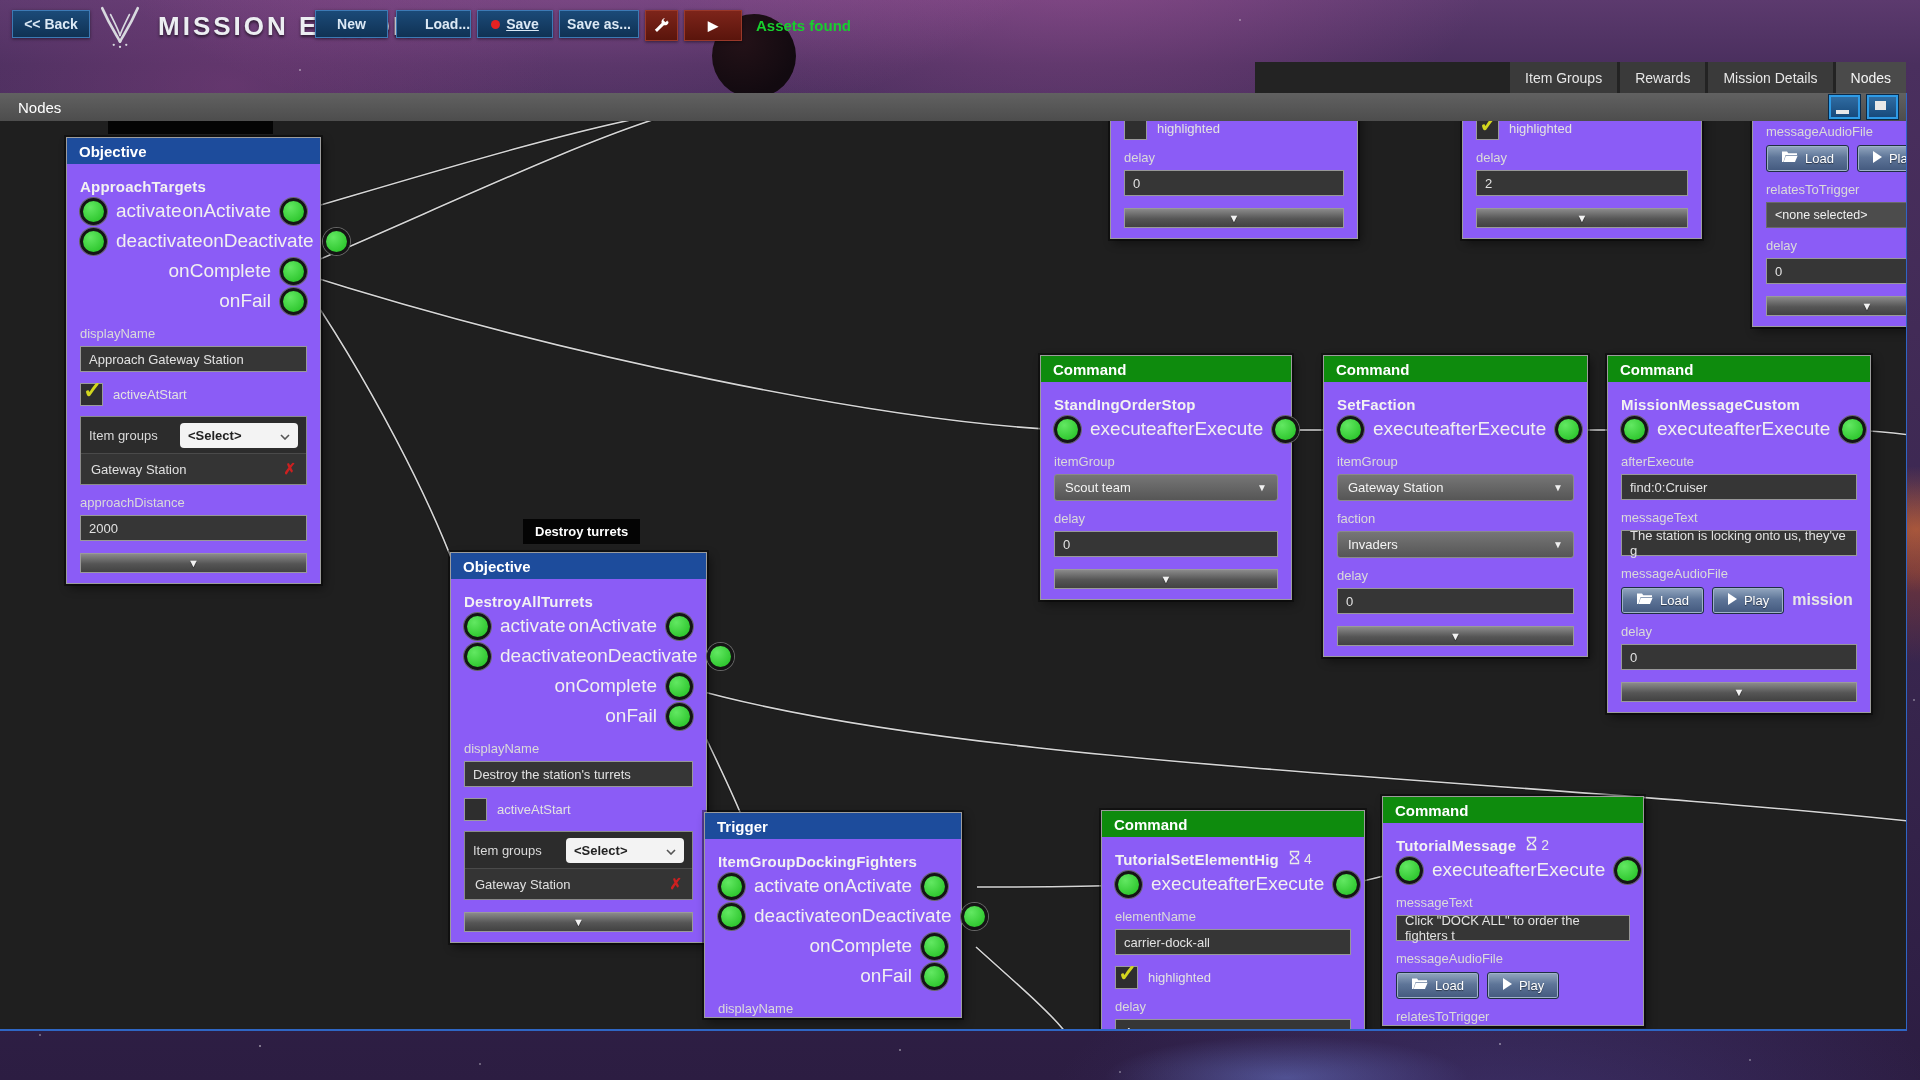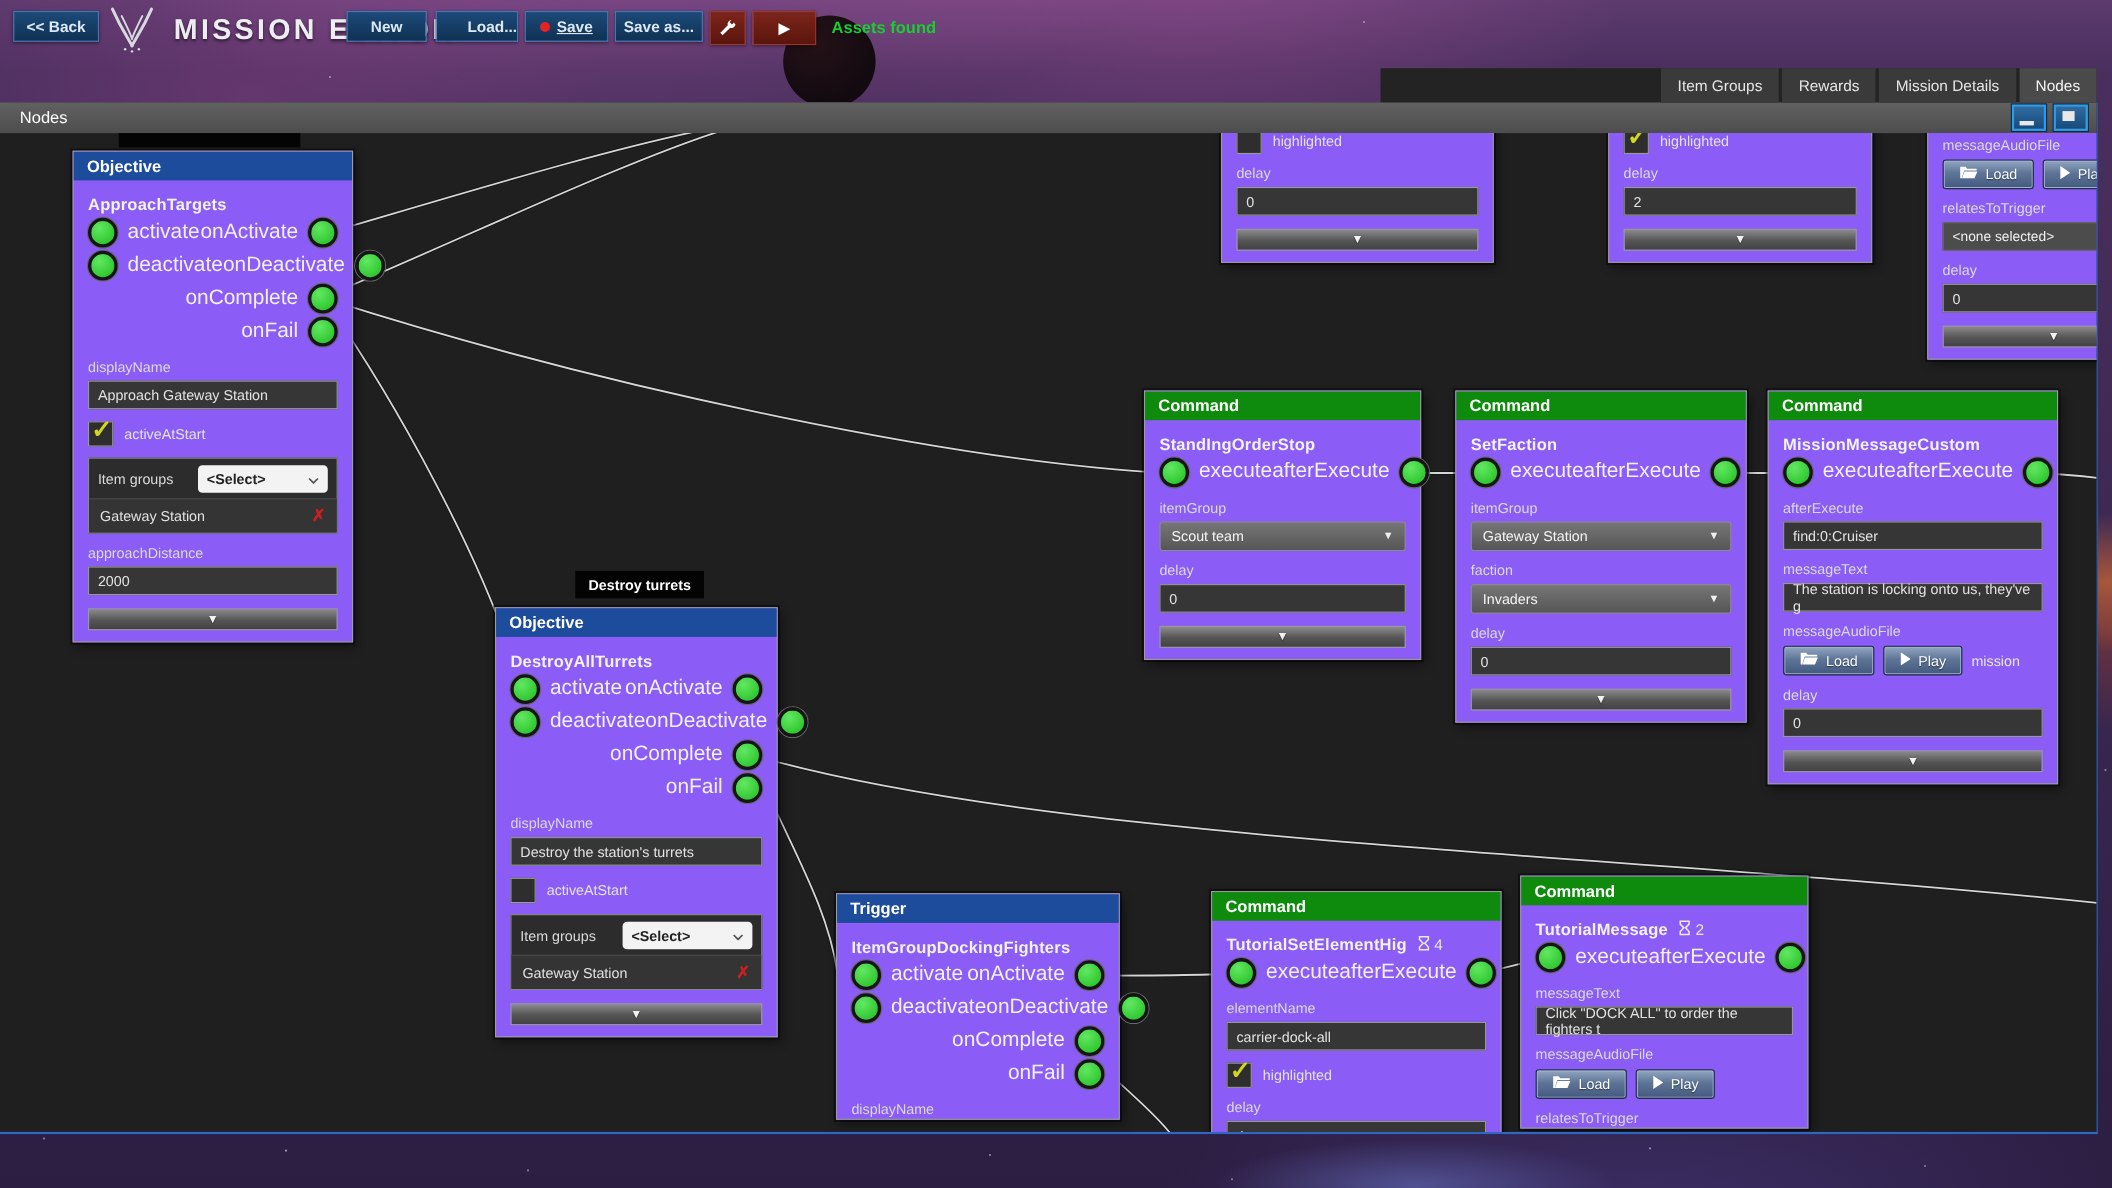--- a/index.html
+++ b/index.html
@@ -100,21 +100,21 @@
   .gdrop{margin:4px 13px 0;height:25px;border-radius:3px;border:1px solid #8a8a8a;
     background:linear-gradient(#767676,#565656);display:flex;align-items:center;justify-content:space-between;
     padding:0 10px;font-size:13px;color:#f4f4f4;}
   .garrow{font-size:10px;color:#f0f0f0;}
   .fdrop{margin:4px 13px 0;height:24px;background:#4c4c4c;border:1px solid #6a6a6a;display:flex;
     align-items:center;padding:0 8px;font-size:12.5px;color:#f0f0f0;}
   .audiorow{margin:4px 13px 0;display:flex;align-items:center;gap:8px;height:28px;}
   .abtn{height:27px;border-radius:3px;display:flex;align-items:center;justify-content:space-between;gap:7px;
     padding:0 14px;background:linear-gradient(#93a7c0,#5e7598 45%,#43597e);border:1px solid #1f2f42;
     box-shadow:inset 0 0 0 1px #9fb2c9;color:#fff;font-size:13px;font-weight:normal;text-shadow:0 1px 1px rgba(0,0,0,.5);box-sizing:border-box;}
-  .asuffix{font-size:13px;color:#e6e6e6;}
+  .asuffix{font-size:16px;color:#e6e6e6;font-weight:bold;}
   .collapse{margin:12px 13px 10px;height:18px;border:1px solid #9a9a9a;
     background:linear-gradient(#8a8a8a,#555 55%,#424242);display:flex;align-items:center;justify-content:center;}
   .collapse span{color:#f2f2f2;font-size:11px;line-height:1;text-shadow:0 1px 1px rgba(0,0,0,.6);}
   .nlabel{position:absolute;background:#040404;color:#fff;font-size:13px;font-weight:bold;padding:5px 12px;z-index:3;}
 </style>
 </head>
 <body>
 
 <div class="planet"></div>
 
@@ -319,21 +319,21 @@
             </div>
             <div class="igitem">
               <span>Gateway Station</span>
               <span class="igx" style="color: rgb(204, 32, 32);">✗</span>
             </div>
           </div>
           <div class="collapse">
             <span>▼</span>
           </div>
         </div>
-        <div class="node" style="left: 760px; top: 691px; width: 258px;">
+        <div class="node" style="left: 704px; top: 691px; width: 258px;">
           <div class="nheader" style="background: rgb(29, 76, 156);">Trigger</div>
           <div class="ntitle">
             <span>ItemGroupDockingFighters</span>
           </div>
           <div class="prow">
             <span class="pgroup">
               <span class="port"></span>
               <span class="plabel">activate</span>
             </span>
             <span class="pgroup right">

